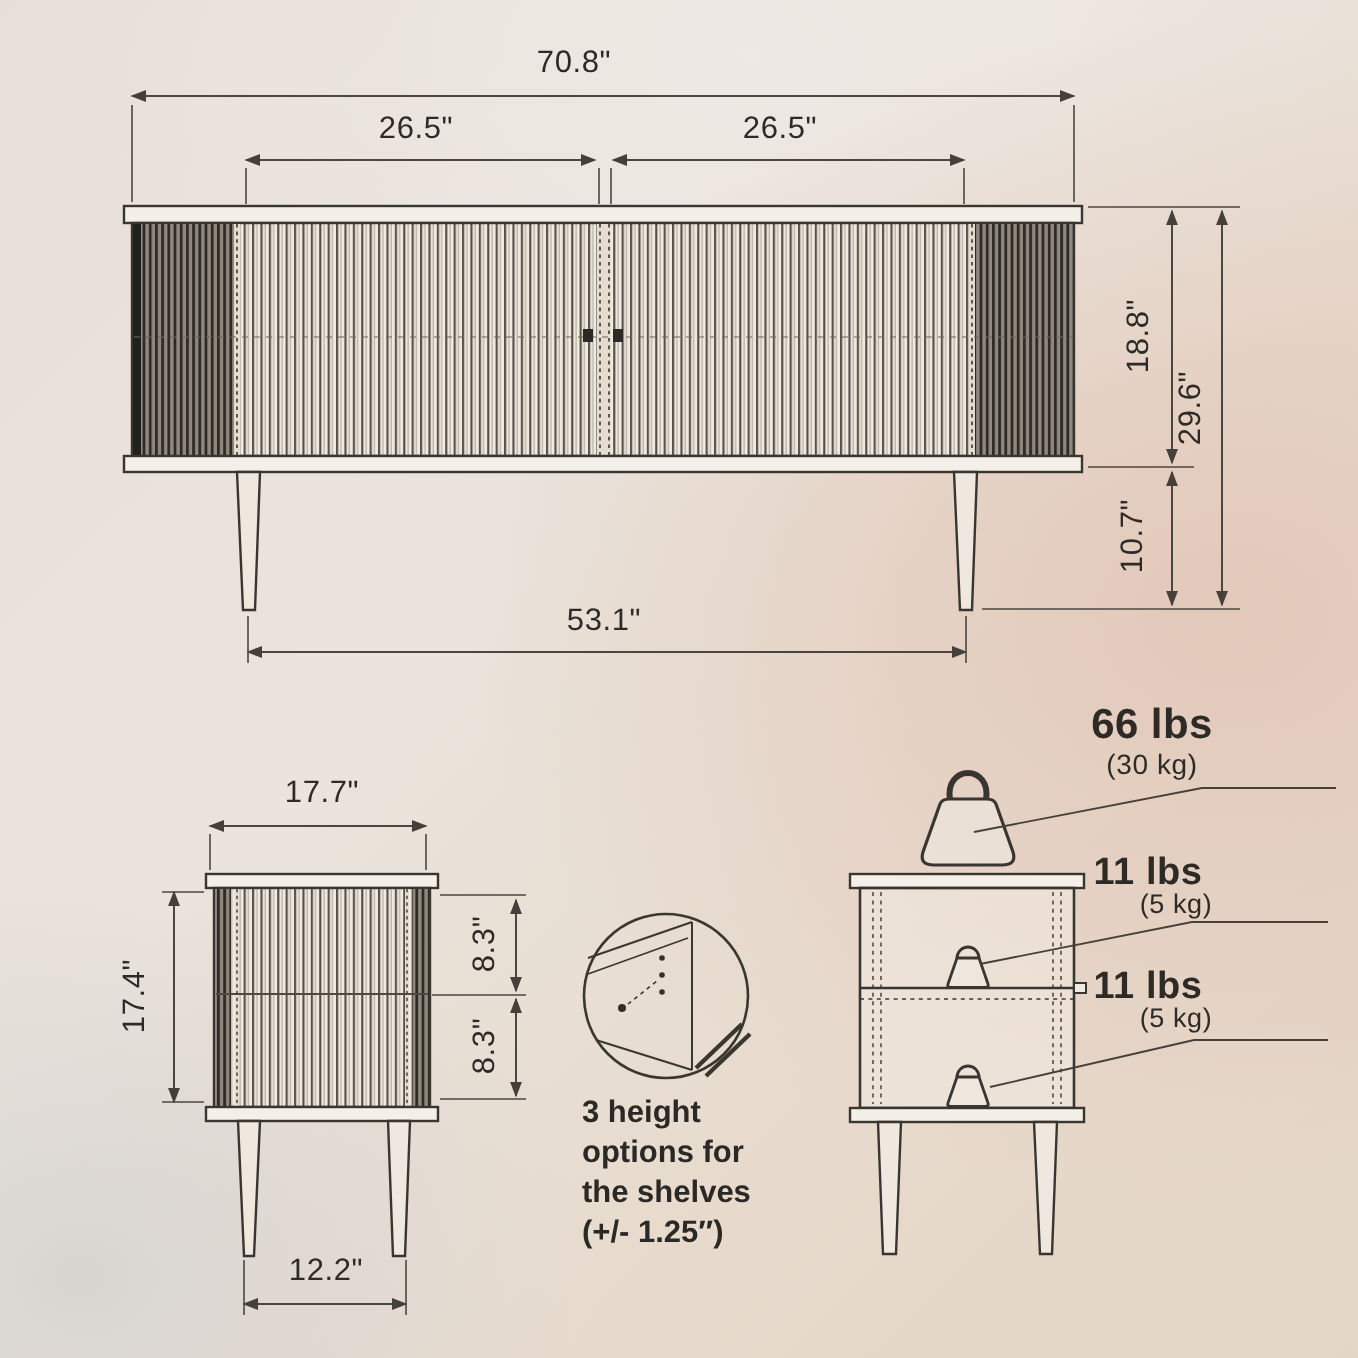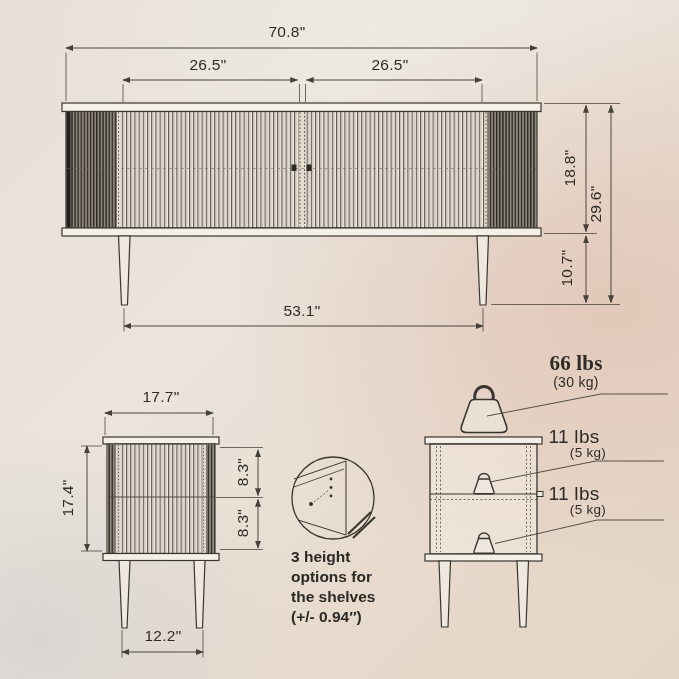--- a/index.html
+++ b/index.html
@@ -11,22 +11,22 @@
       radial-gradient(70% 55% at 6% 94%, rgba(214,212,209,0.85), rgba(214,212,209,0) 55%),
       radial-gradient(85% 55% at 55% 4%, rgba(238,233,228,0.9), rgba(238,233,228,0) 60%),
       linear-gradient(135deg,#e6e0d8 0%,#eae4dc 40%,#e7d9cb 75%,#e3d6c5 100%);
   }
   svg{position:absolute;left:0;top:0;}
   .lbl{
     position:absolute; transform:translate(-50%,-50%);
     font-size:15.5px; letter-spacing:0.3px; white-space:nowrap; color:#2e2b27;
   }
   .lbl.rot{transform:translate(-50%,-50%) rotate(-90deg);}
-  .lbl.big{font-size:21px; font-weight:700; letter-spacing:0.2px;font-family:Liberation Serif, serif;}
-  .lbl.mid{font-size:19px; font-weight:400;}
+  .lbl.big{font-size:21px; font-weight:700; letter-spacing:0.2px;}
+  .lbl.mid{font-size:19px; font-weight:700;}
   .lbl.kg{font-size:14px; font-weight:400;}
   .lbl.kgs{font-size:13.5px; font-weight:400;margin-left:13px;}
   .note{
     position:absolute; left:291px; top:547px; width:120px;
     font-size:15.5px; line-height:20px; font-weight:600; color:#2b2925;
     white-space:pre-line;
   }
 </style>
 </head>
 <body>
@@ -190,21 +190,21 @@
 
   <div class="lbl" style="left:161px;top:397px;">17.7"</div>
   <div class="lbl rot" style="left:68px;top:498px;">17.4"</div>
   <div class="lbl rot" style="left:243px;top:472px;">8.3"</div>
   <div class="lbl rot" style="left:243px;top:523px;">8.3"</div>
   <div class="lbl" style="left:163px;top:636px;">12.2"</div>
 
   <div class="note">3 height
 options for
 the shelves
-(+/- 0.94″)</div>
+(+/- 1.25″)</div>
 
   <div class="lbl big" style="left:576px;top:363px;">66 lbs</div>
   <div class="lbl kg" style="left:576px;top:382px;">(30 kg)</div>
   <div class="lbl mid" style="left:574px;top:437px;">11 lbs</div>
   <div class="lbl kgs" style="left:575px;top:452px;">(5 kg)</div>
   <div class="lbl mid" style="left:574px;top:494px;">11 lbs</div>
   <div class="lbl kgs" style="left:575px;top:509px;">(5 kg)</div>
 
 </div>
 

